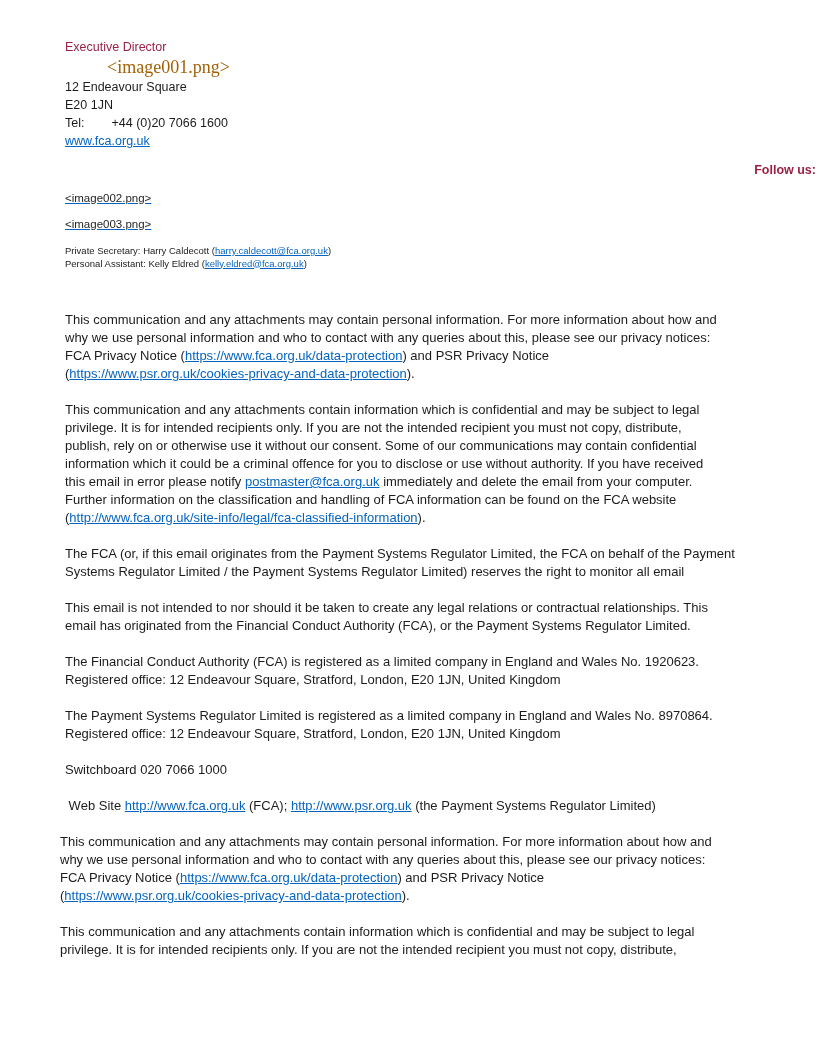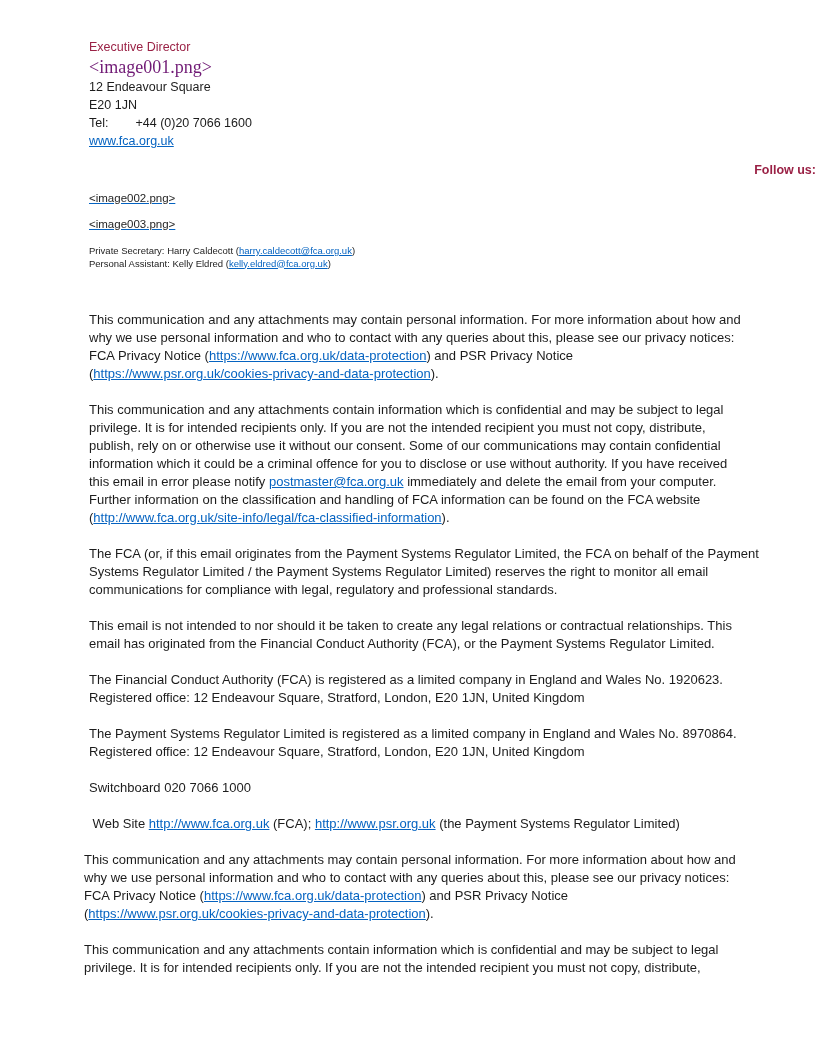--- a/index.html
+++ b/index.html
@@ -5,32 +5,32 @@
   * { box-sizing: border-box; }
   html, body { margin: 0; padding: 0; background: #ffffff; }
   .page {
     position: relative;
     width: 816px;
     height: 1056px;
     background: #ffffff;
     overflow: hidden;
     font-family: "Liberation Sans", sans-serif;
     color: #1c1c1c;
-    padding-left: 24px;
   }
   
   .signature { padding: 38px 0 0 65px; }
   .sig-line { font-size: 12.5px; line-height: 18px; white-space: pre; }
   .maroon { color: #9a2145; }
   .img-ph-lg {
     font-family: "Liberation Serif", serif;
     font-size: 18px;
     line-height: 22px;
-    color: #701a75;
+    color: #a16207;
     white-space: pre;
+    margin-left: 42px;
   }
   .tel-num { margin-left: 27px; }
   a.link { color: #0563c1; text-decoration: underline; cursor: pointer; }
   .follow {
     font-size: 12.5px;
     line-height: 18px;
     font-weight: bold;
     color: #9a2145;
     margin-top: 11px;
     white-space: pre;
@@ -84,21 +84,20 @@
         <div class="line"><span>privilege. It is for intended recipients only. If you are not the intended recipient you must not copy, distribute,</span></div>
         <div class="line"><span>publish, rely on or otherwise use it without our consent. Some of our communications may contain confidential</span></div>
         <div class="line"><span>information which it could be a criminal offence for you to disclose or use without authority. If you have received</span></div>
         <div class="line"><span>this email in error please notify </span><a class="link" href="#">postmaster@fca.org.uk</a><span> immediately and delete the email from your computer.</span></div>
         <div class="line"><span>Further information on the classification and handling of FCA information can be found on the FCA website</span></div>
         <div class="line"><span>(</span><a class="link" href="#">http://www.fca.org.uk/site-info/legal/fca-classified-information</a><span>).</span></div>
       </div>
       <div class="para">
         <div class="line"><span>The FCA (or, if this email originates from the Payment Systems Regulator Limited, the FCA on behalf of the Payment</span></div>
         <div class="line"><span>Systems Regulator Limited / the Payment Systems Regulator Limited) reserves the right to monitor all email</span></div>
-        <div class="line"><span>communications for compliance with legal, regulatory and professional standards.</span></div>
       </div>
       <div class="para">
         <div class="line"><span>This email is not intended to nor should it be taken to create any legal relations or contractual relationships. This</span></div>
         <div class="line"><span>email has originated from the Financial Conduct Authority (FCA), or the Payment Systems Regulator Limited.</span></div>
       </div>
       <div class="para">
         <div class="line"><span>The Financial Conduct Authority (FCA) is registered as a limited company in England and Wales No. 1920623.</span></div>
         <div class="line"><span>Registered office: 12 Endeavour Square, Stratford, London, E20 1JN, United Kingdom</span></div>
       </div>
       <div class="para">

